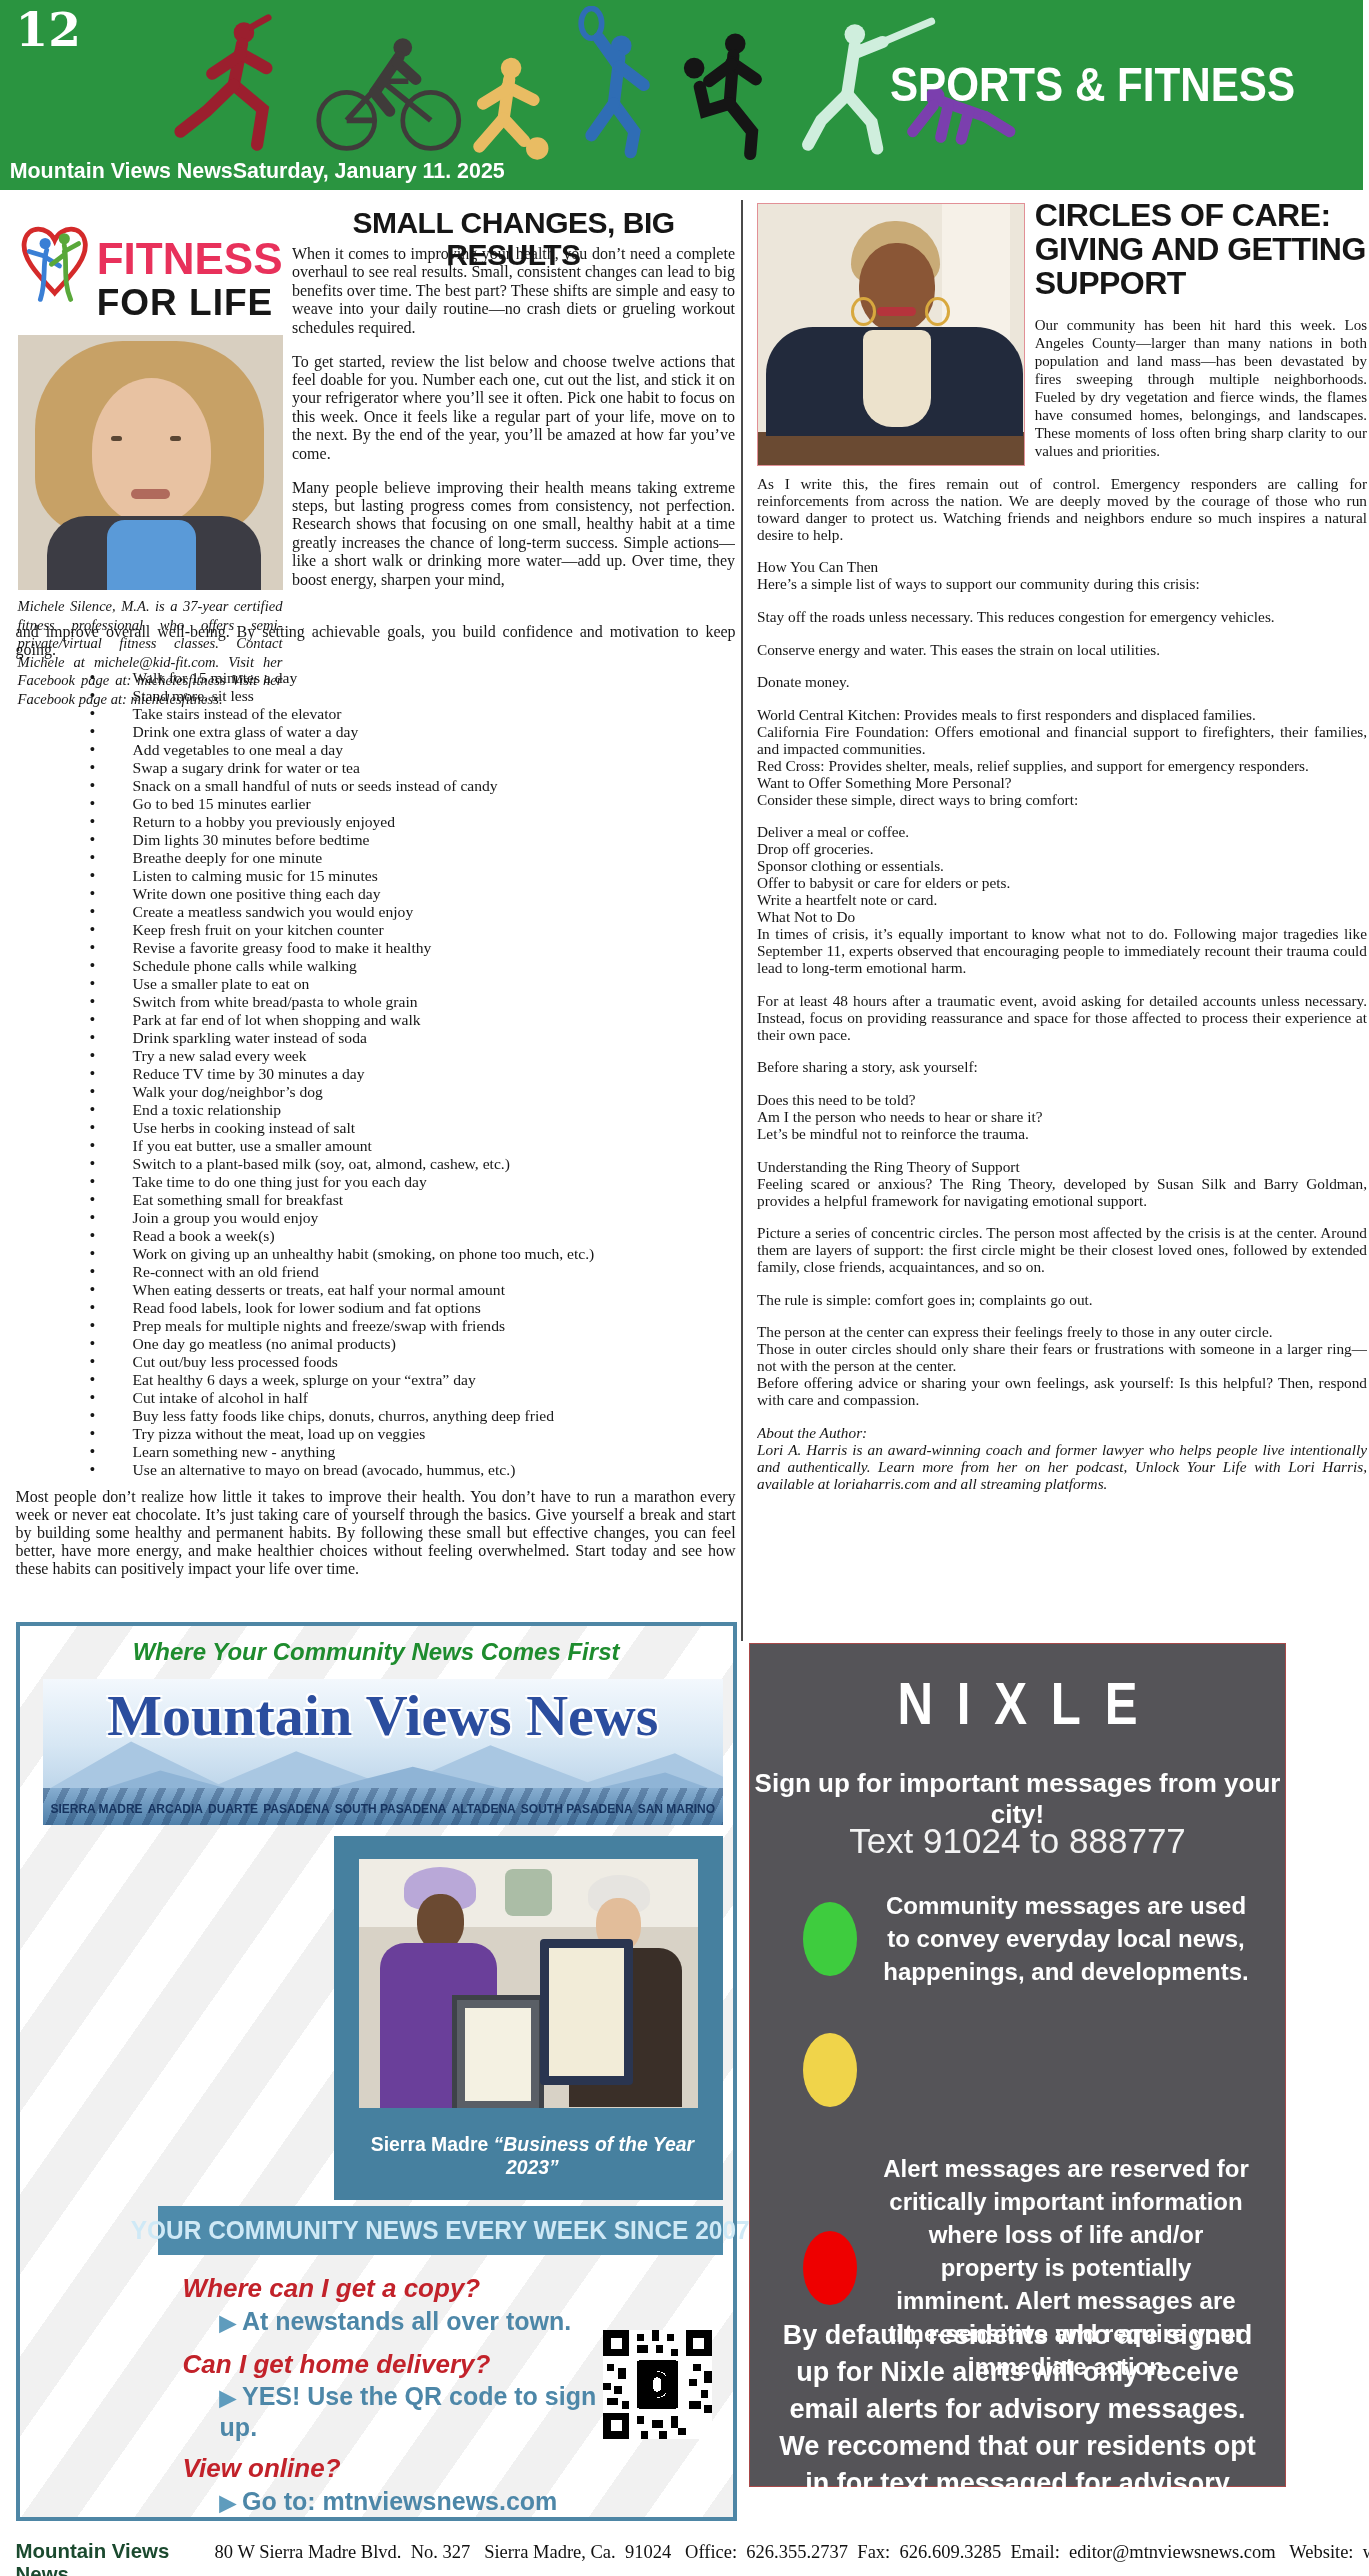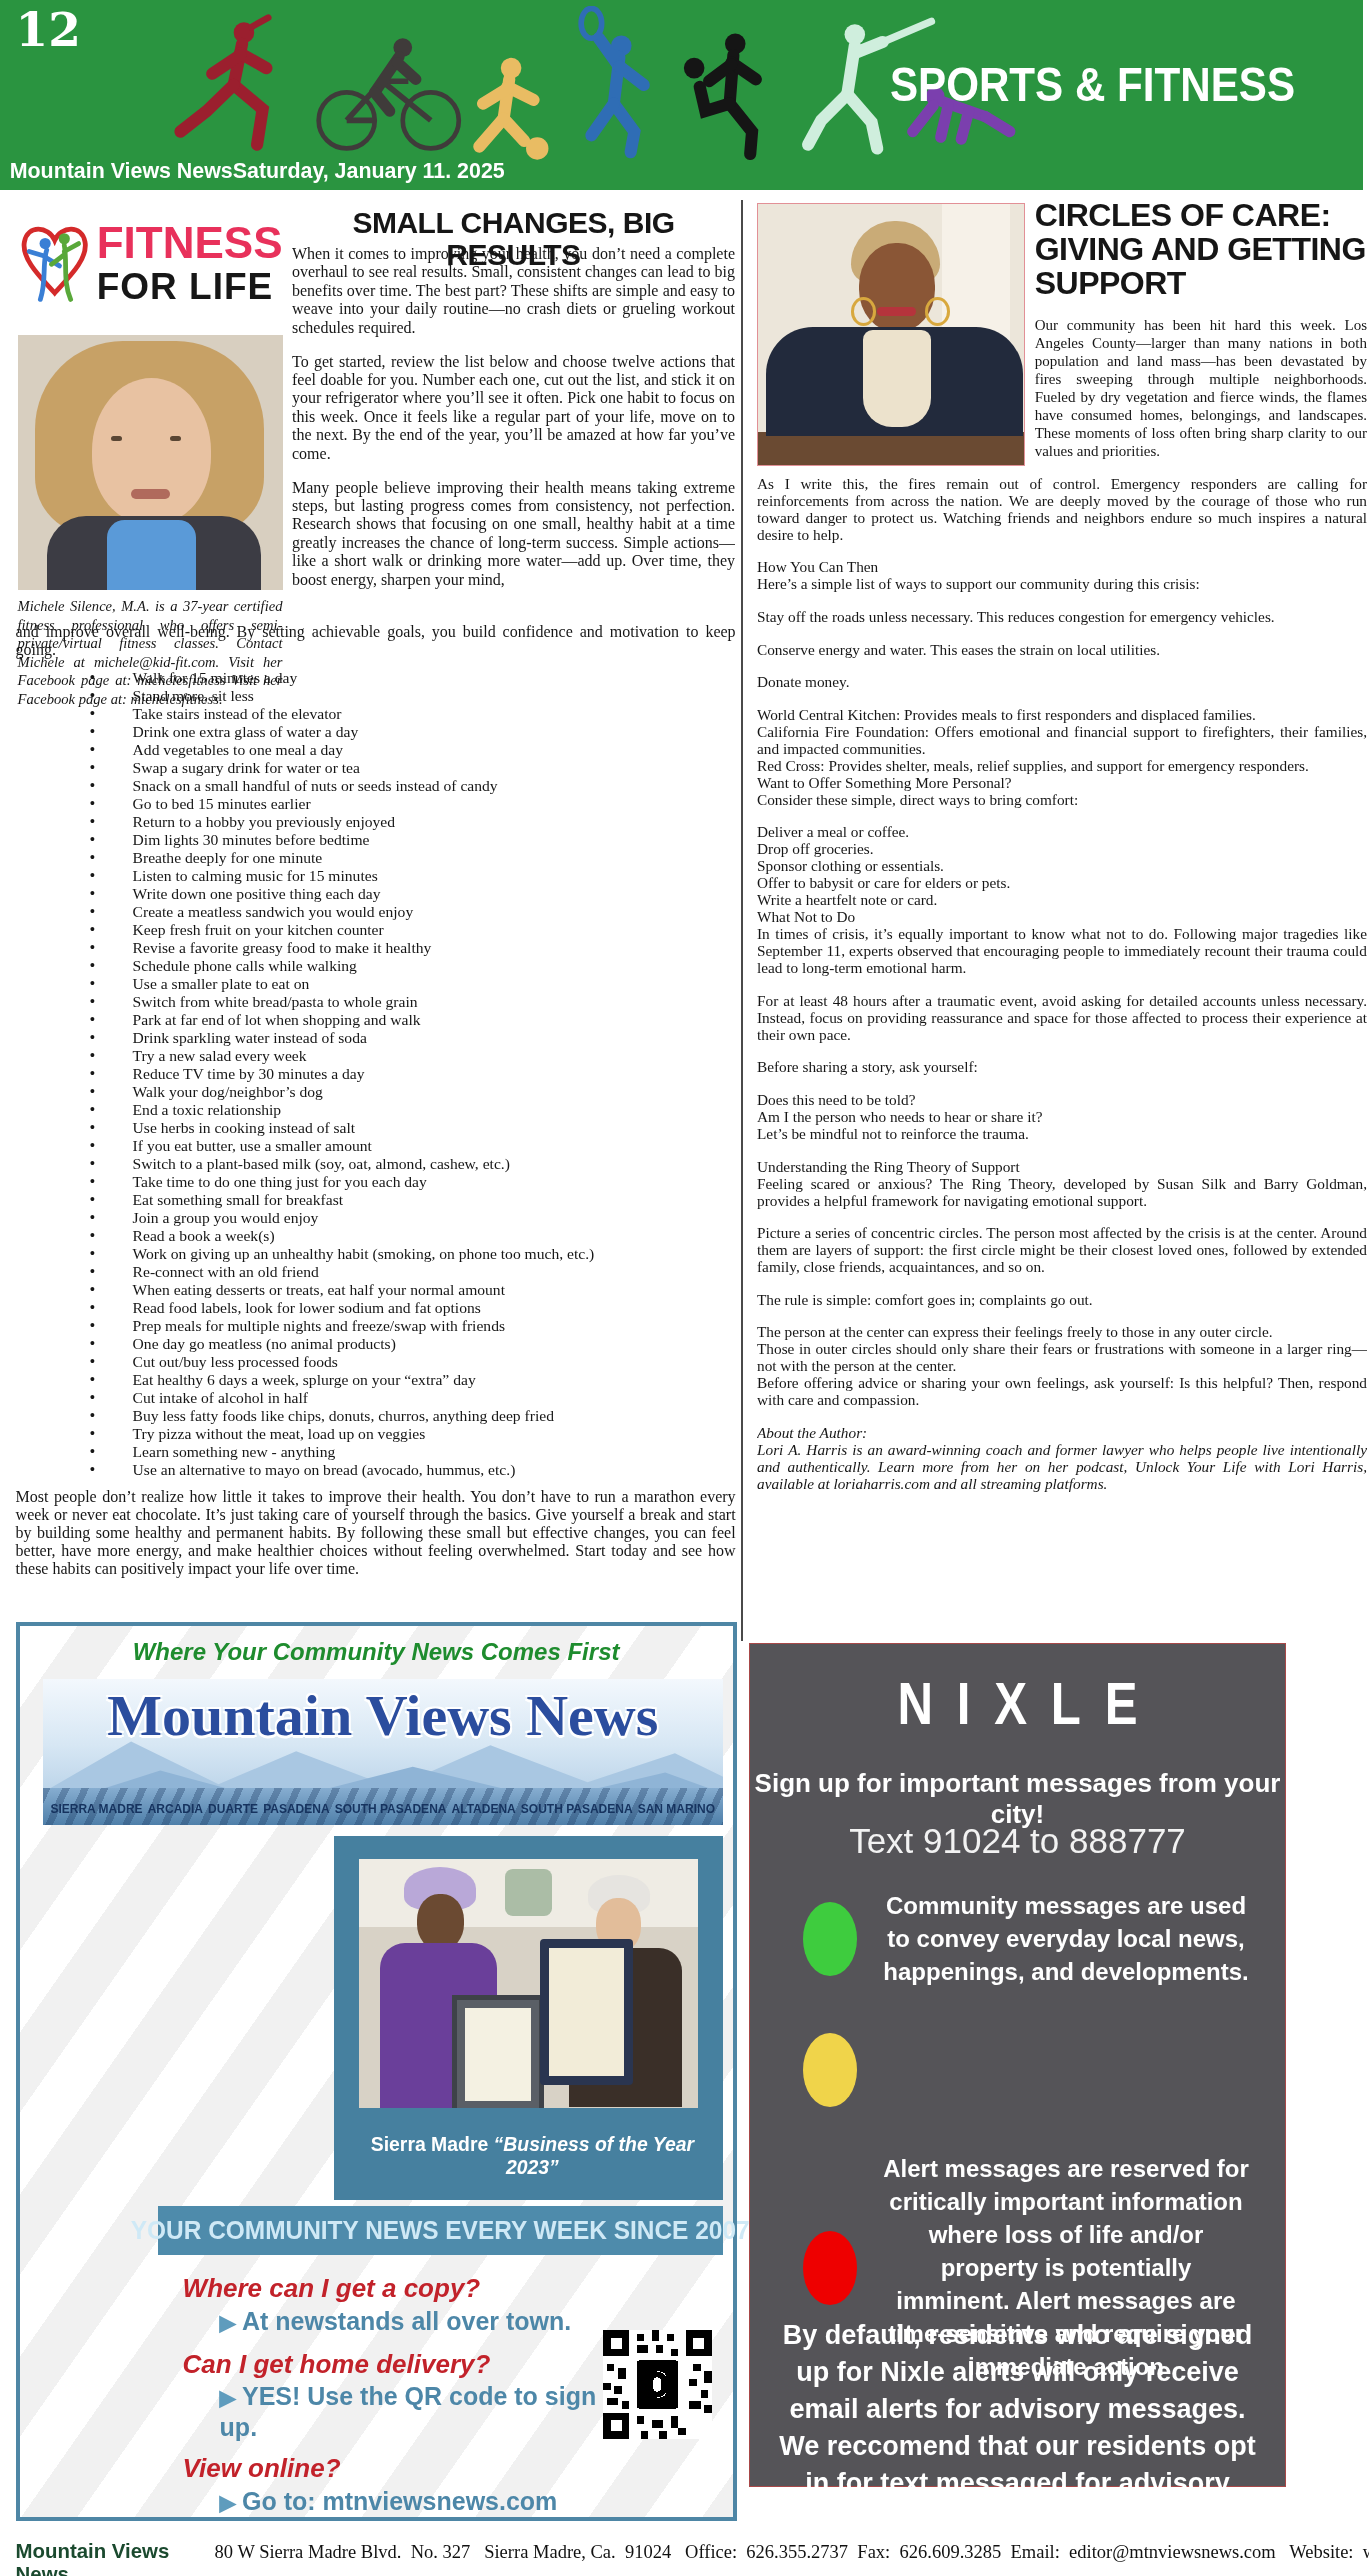--- a/index.html
+++ b/index.html
@@ -11,21 +11,21 @@
   .section-title{position:absolute;right:68px;top:56px;color:#fff;
                  font:900 49px "Liberation Sans",sans-serif;letter-spacing:0;transform:scaleX(.86);transform-origin:right center;}
   .dateline{position:absolute;left:9.7px;bottom:5.8px;color:#fff;font:bold 21.4px "Liberation Sans",sans-serif;}
   .sports-art{position:absolute;left:102px;top:5.8px;}
   
   .col-divider{position:absolute;left:741px;top:200px;width:1.9px;height:1441px;background:#4a4a4a;}
   .jp{text-align:justify;margin:0 0 15.6px 0;}
   .lines div{text-align:justify;}
   
   .la-logo{position:absolute;left:17.5px;top:206px;width:265px;height:119px;}
-  .la-logo .lg-row{display:flex;align-items:center;}
+  .la-logo .lg-row{display:flex;align-items:flex-end;}
   .lg-text{margin-left:5.8px;}
   .lg-fitness{font:900 44px/0.95 "Liberation Sans",sans-serif;color:var(--fitness-pink);letter-spacing:0;}
   .lg-forlife{font:900 37px/1 "Liberation Sans",sans-serif;color:#171717;margin-top:3.9px;letter-spacing:1px;}
   .la-photo{position:absolute;left:17.5px;top:335px;width:265px;height:255px;overflow:hidden;background:#d8cfc0;}
   .la-caption{position:absolute;left:17.5px;top:597px;width:265px;font:italic 14.6px/18.5px "Liberation Serif",serif;text-align:justify;}
   .la-head{position:absolute;left:292px;top:207px;width:443px;text-align:center;
            font:900 30px/1.05 "Liberation Sans",sans-serif;letter-spacing:-0.5px;}
   .la-body{position:absolute;left:292px;top:245px;width:443px;height:381px;overflow:hidden;
            font:16px/18.4px "Liberation Serif",serif;}
   .la-cont{position:absolute;left:15.6px;top:623px;width:720px;font:16px/18.4px "Liberation Serif",serif;text-align:justify;}

